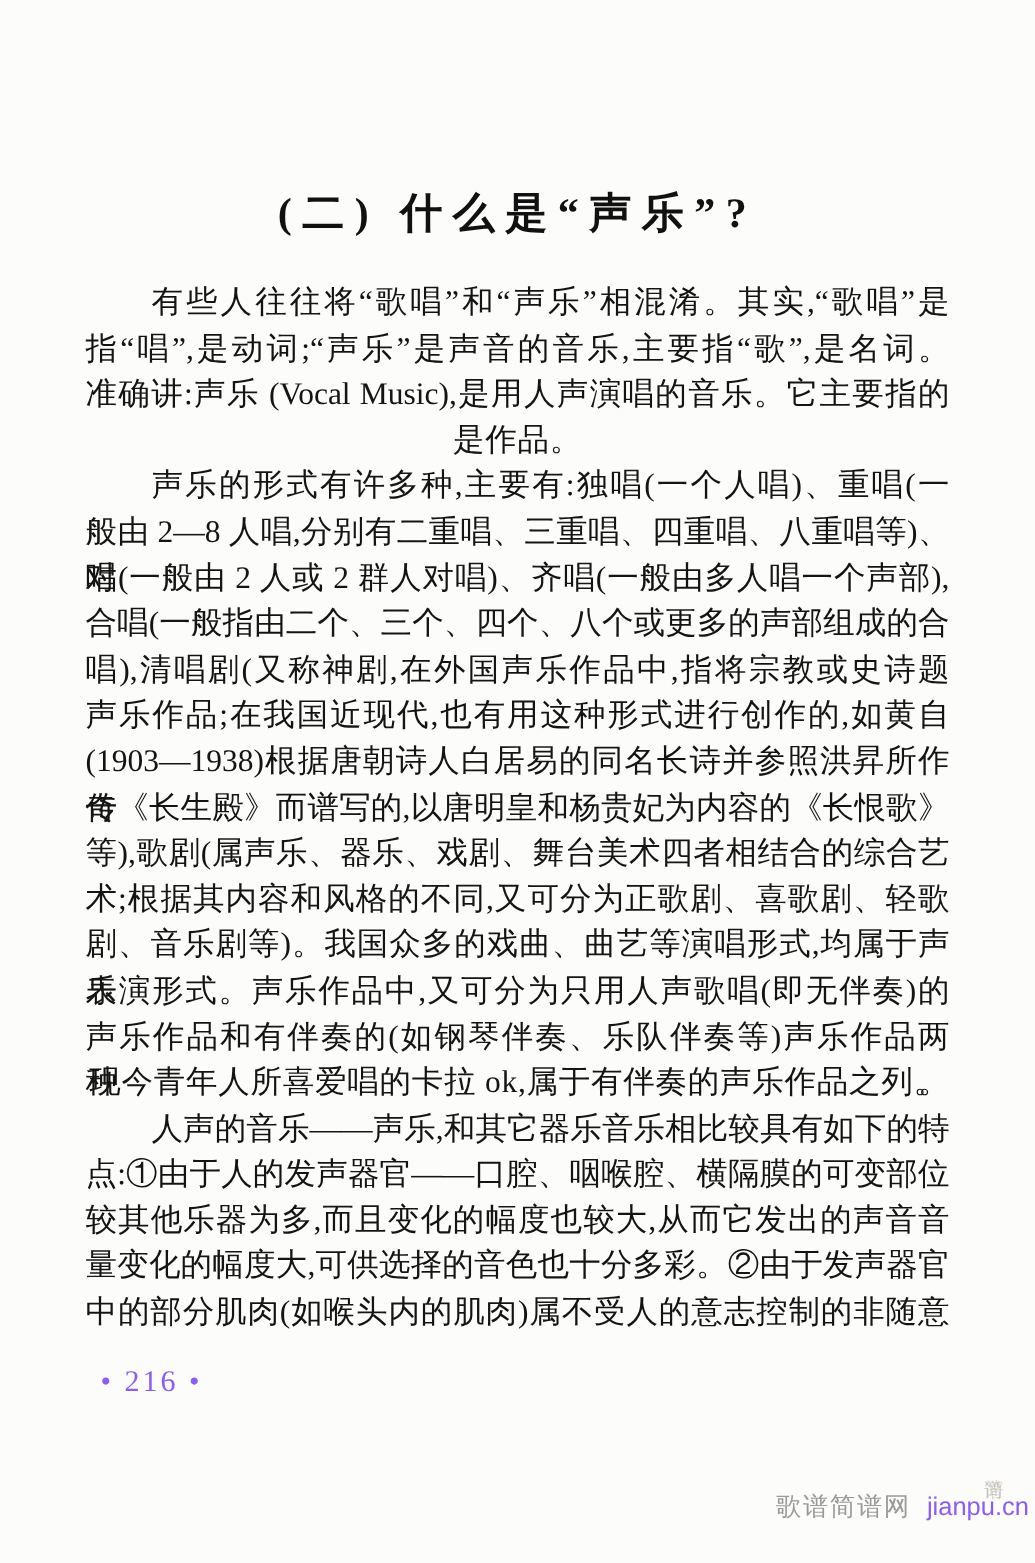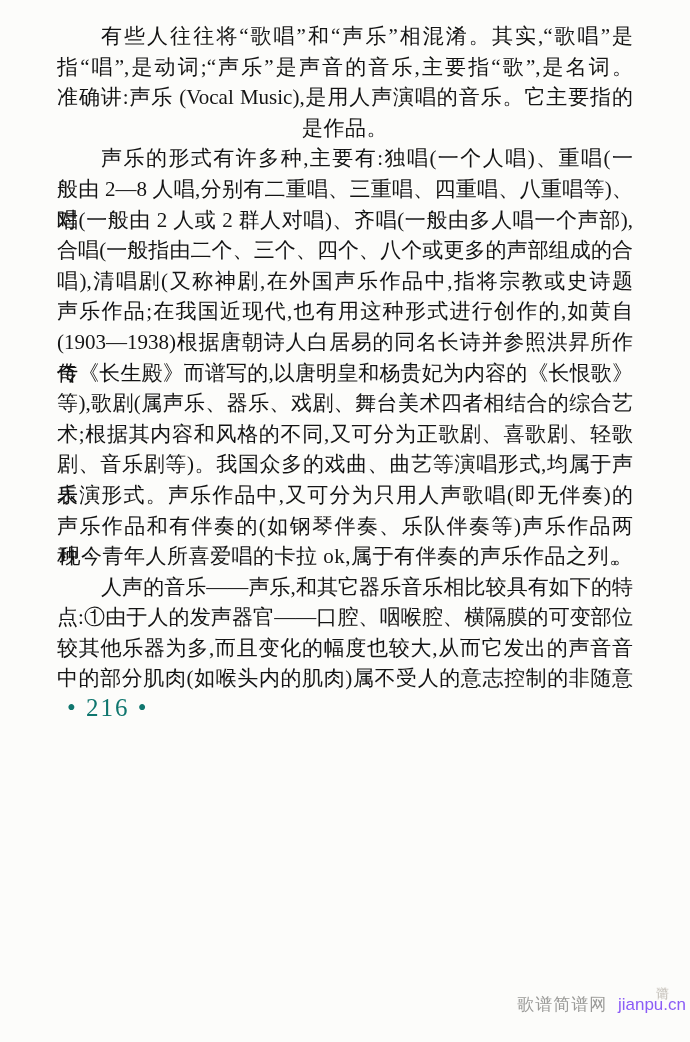--- a/index.html
+++ b/index.html
@@ -45,25 +45,25 @@
   .line.j {
     white-space: normal;
     text-align: justify;
     text-align-last: justify;
     text-justify: inter-character;
     letter-spacing: 0;
   }
   .line.ind { padding-left: 44px; }
   .line.ind.j { padding-left: 44px; width: 532px; }
   .page-number {
-    margin-top: 0;
+    margin-top: 20px;
     margin-left: 10px;
-    font-size: 25px;
+    font-size: 20px;
     letter-spacing: 2px;
-    color: #0f766e;
+    color: #8b5cf6;
   }
   .footer-watermark {
     position: absolute;
     right: 4px;
     top: 993px;
     font-size: 17px;
     white-space: nowrap;
     font-family: "Liberation Sans", "DejaVu Sans", sans-serif;
   }
   .footer-watermark .wm-cn { color: #9a9a98; letter-spacing: 1px; margin-top: 24px; }
@@ -79,20 +79,21 @@
     writing-mode: vertical-rl;
     text-orientation: upright;
     font-family: "Liberation Sans", "DejaVu Sans", sans-serif;
   }
 </style>
 </head>
 <body>
 
 <div class="page">
 
+  <div class="doc-title">(二) 什么是“声乐”?</div>
 
   <div class="body-text">
       <div class="line j ind">有些人往往将“歌唱”和“声乐”相混淆。其实,“歌唱”是</div>
       <div class="line j">指“唱”,是动词;“声乐”是声音的音乐,主要指“歌”,是名词。</div>
       <div class="line j">准确讲:声乐 (Vocal Music),是用人声演唱的音乐。它主要指的</div>
       <div class="line">是作品。</div>
       <div class="line j ind">声乐的形式有许多种,主要有:独唱(一个人唱)、重唱(一</div>
       <div class="line j">般由 2—8 人唱,分别有二重唱、三重唱、四重唱、八重唱等)、对</div>
       <div class="line j">唱(一般由 2 人或 2 群人对唱)、齐唱(一般由多人唱一个声部),</div>
       <div class="line j">合唱(一般指由二个、三个、四个、八个或更多的声部组成的合</div>
@@ -102,20 +103,21 @@
       <div class="line j">奇《长生殿》而谱写的,以唐明皇和杨贵妃为内容的《长恨歌》</div>
       <div class="line j">等),歌剧(属声乐、器乐、戏剧、舞台美术四者相结合的综合艺</div>
       <div class="line j">术;根据其内容和风格的不同,又可分为正歌剧、喜歌剧、轻歌</div>
       <div class="line j">剧、音乐剧等)。我国众多的戏曲、曲艺等演唱形式,均属于声乐</div>
       <div class="line j">表演形式。声乐作品中,又可分为只用人声歌唱(即无伴奏)的</div>
       <div class="line j">声乐作品和有伴奏的(如钢琴伴奏、乐队伴奏等)声乐作品两种。</div>
       <div class="line">现今青年人所喜爱唱的卡拉 ok,属于有伴奏的声乐作品之列。</div>
       <div class="line j ind">人声的音乐——声乐,和其它器乐音乐相比较具有如下的特</div>
       <div class="line j">点:①由于人的发声器官——口腔、咽喉腔、横隔膜的可变部位</div>
       <div class="line j">较其他乐器为多,而且变化的幅度也较大,从而它发出的声音音</div>
+      <div class="line j">量变化的幅度大,可供选择的音色也十分多彩。②由于发声器官</div>
       <div class="line j">中的部分肌肉(如喉头内的肌肉)属不受人的意志控制的非随意</div>
     </div>
 
   <div class="page-number">• 216 •</div>
 
   <div class="footer-watermark">
     <span class="wm-cn">歌谱简谱网</span>
     <span class="wm-url">jianpu.cn</span>
   </div>
 

